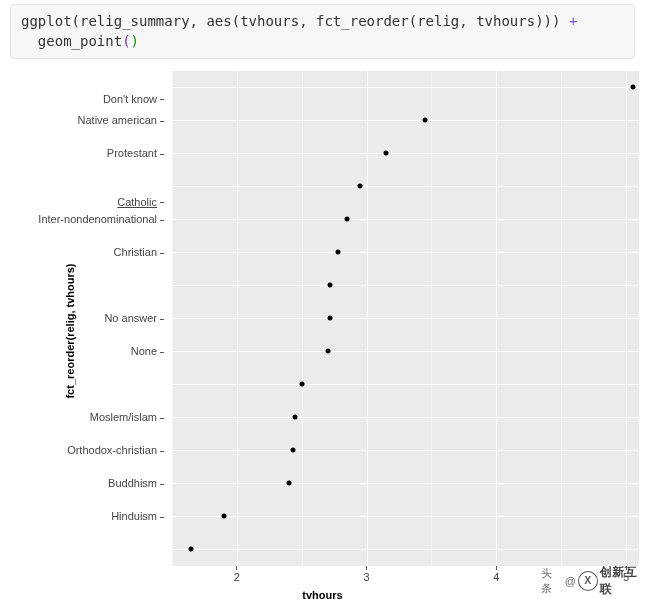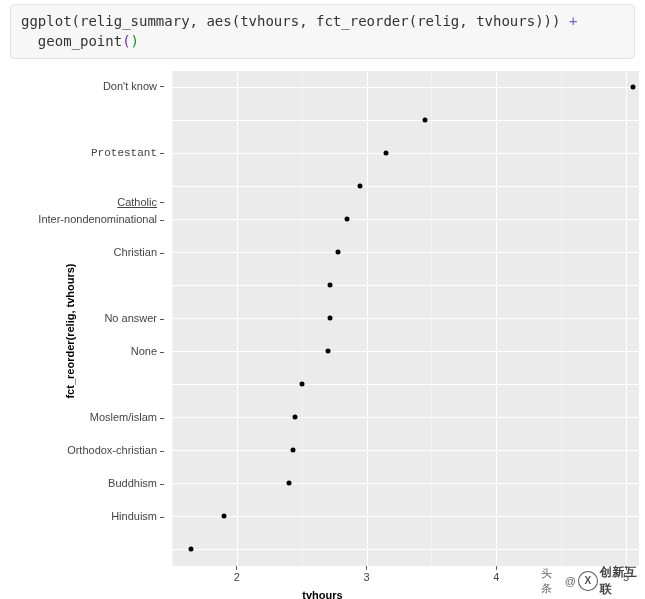--- a/index.html
+++ b/index.html
@@ -190,22 +190,23 @@
       <div class="point" style="left: 158.261px; top: 247.5px;"></div>
       <div class="point" style="left: 155.667px; top: 280.5px;"></div>
       <div class="point" style="left: 129.722px; top: 313.5px;"></div>
       <div class="point" style="left: 123.236px; top: 346.5px;"></div>
       <div class="point" style="left: 120.642px; top: 379.5px;"></div>
       <div class="point" style="left: 116.75px; top: 412.5px;"></div>
       <div class="point" style="left: 51.8889px; top: 445.5px;"></div>
       <div class="point" style="left: 19.4583px; top: 478.5px;"></div>
     </div>
   <div class="y-axis" id="yaxis">
-      <div class="y-tick" style="top: 15px;"><span>Don't know</span><span class="mark"></span></div>
-      <div class="y-tick" style="top: 82.5px; font-family: Liberation Mono, monospace;"><span>Protestant</span><span class="mark"></span></div>
+      <div class="y-tick" style="top: 28px;"><span>Don't know</span><span class="mark"></span></div>
+      <div class="y-tick" style="top: 49.5px;"><span>Native american</span><span class="mark"></span></div>
+      <div class="y-tick" style="top: 82.5px;"><span>Protestant</span><span class="mark"></span></div>
       <div class="y-tick" style="top: 131px; text-decoration: underline;"><span>Catholic</span><span class="mark"></span></div>
       <div class="y-tick" style="top: 148.5px;"><span>Inter-nondenominational</span><span class="mark"></span></div>
       <div class="y-tick" style="top: 181.5px;"><span>Christian</span><span class="mark"></span></div>
       <div class="y-tick" style="top: 247.5px;"><span>No answer</span><span class="mark"></span></div>
       <div class="y-tick" style="top: 280.5px;"><span>None</span><span class="mark"></span></div>
       <div class="y-tick" style="top: 346.5px;"><span>Moslem/islam</span><span class="mark"></span></div>
       <div class="y-tick" style="top: 379.5px;"><span>Orthodox-christian</span><span class="mark"></span></div>
       <div class="y-tick" style="top: 412.5px;"><span>Buddhism</span><span class="mark"></span></div>
       <div class="y-tick" style="top: 445.5px;"><span>Hinduism</span><span class="mark"></span></div>
     </div>

